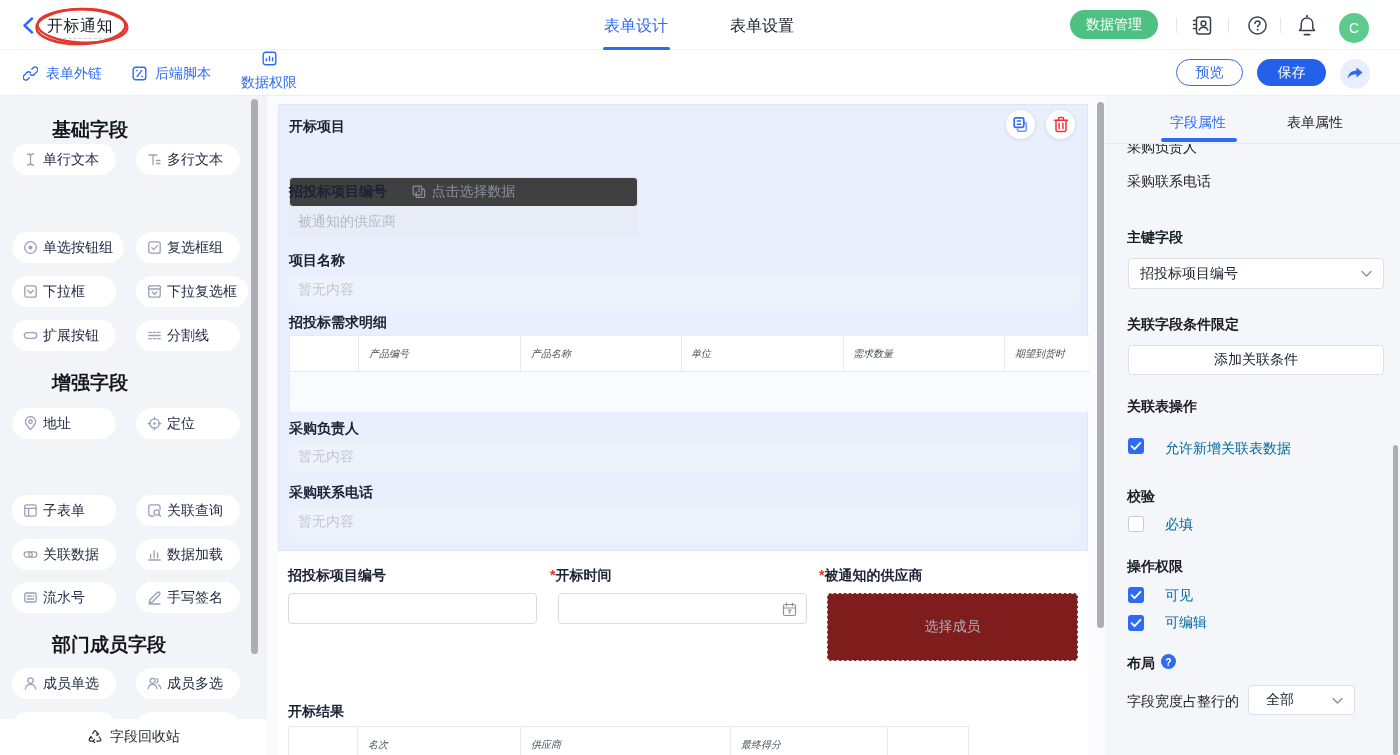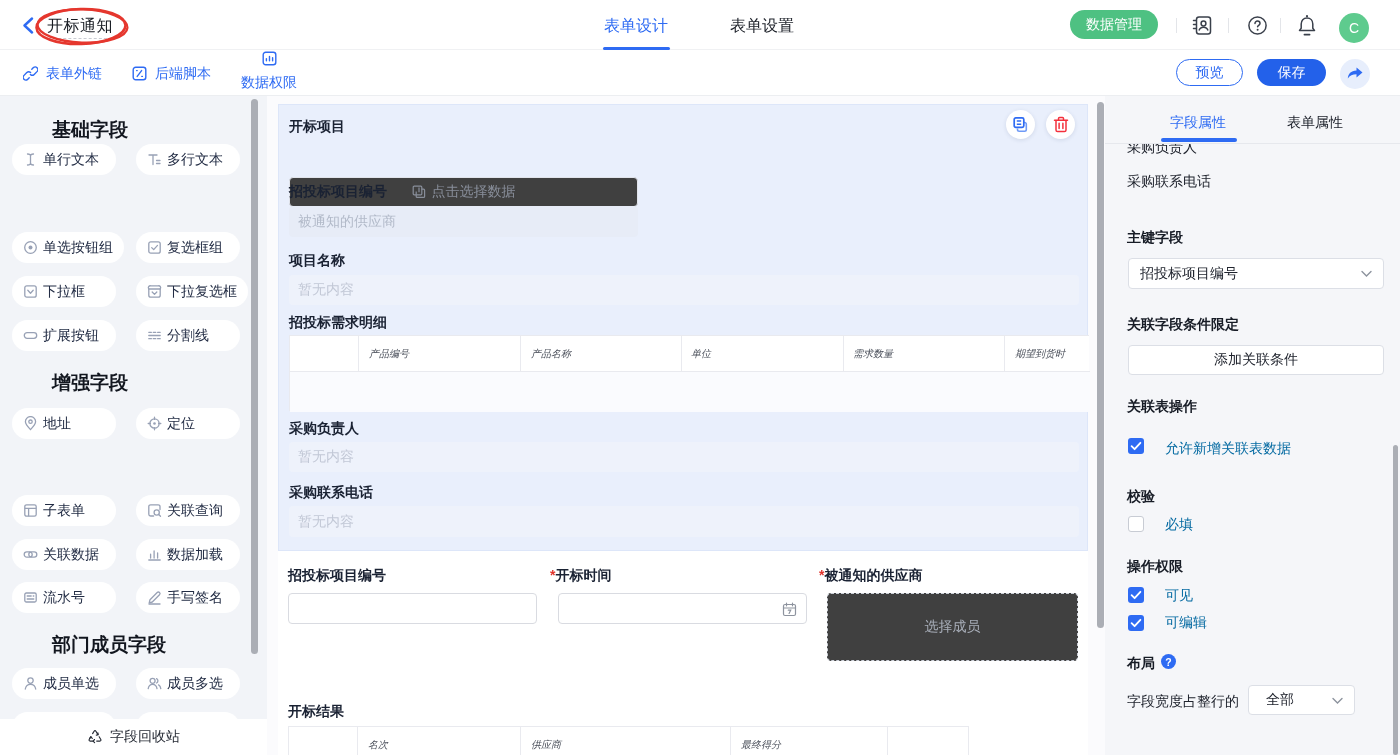--- a/index.html
+++ b/index.html
@@ -286,21 +286,21 @@
   <div class="flabel" style="left:10px;top:463px">招投标项目编号</div>
   <div class="flabel" style="left:272px;top:463px"><span class="star">*</span>开标时间</div>
   <div class="flabel" style="left:541px;top:463px"><span class="star">*</span>被通知的供应商</div>
   <div class="winput" style="left:10px;top:489px;width:249px;height:31px;"></div>
   <div class="winput" style="left:280px;top:489px;width:249px;height:31px;">
     <svg class="abs" style="right:9px;top:8px" width="15" height="15" viewBox="0 0 15 15" fill="none" stroke="#8d939e" stroke-width="1.2" stroke-linecap="round">
             <rect x="1.5" y="2.5" width="12" height="11" rx="1.5"></rect>
             <path d="M4.5 1.2 v2.6 M10.5 1.2 v2.6 M1.5 6 h12 M6.3 8.2 h2.4 l-1.6 3.2"></path>
           </svg>
   </div>
-  <div class="abs" style="left:549px;top:489px;width:251px;height:68px;border:1px dashed #ccd0d8;border-radius:4px;background:#404040;display:flex;align-items:center;justify-content:center;color:#a8aeb9;font-size:14px;">选择成员</div>
+  <div class="abs" style="left:549px;top:489px;width:251px;height:68px;border:1px dashed #ccd0d8;border-radius:4px;background:#7f1d1d;display:flex;align-items:center;justify-content:center;color:#a8aeb9;font-size:14px;">选择成员</div>
   <div class="flabel" style="left:10px;top:599px">开标结果</div>
   <div class="abs" style="left:10px;top:622px;width:681px;height:36px;background:#fff;border:1px solid #e9eaef;border-bottom:none;">
     <div class="vline" style="left:68px"></div>
     <div class="vline" style="left:231px"></div>
     <div class="vline" style="left:441px"></div>
     <div class="vline" style="left:598px"></div>
     <div class="hd" style="left:73px">名次</div>
     <div class="hd" style="left:236px">供应商</div>
     <div class="hd" style="left:446px">最终得分</div>
   </div>

